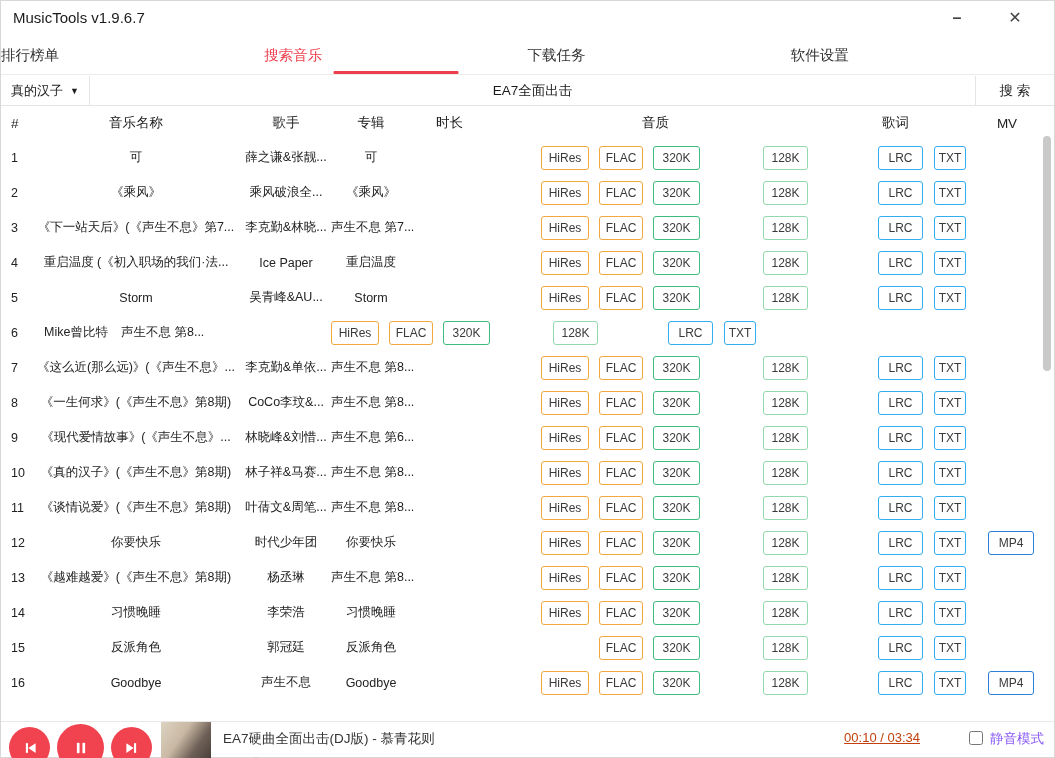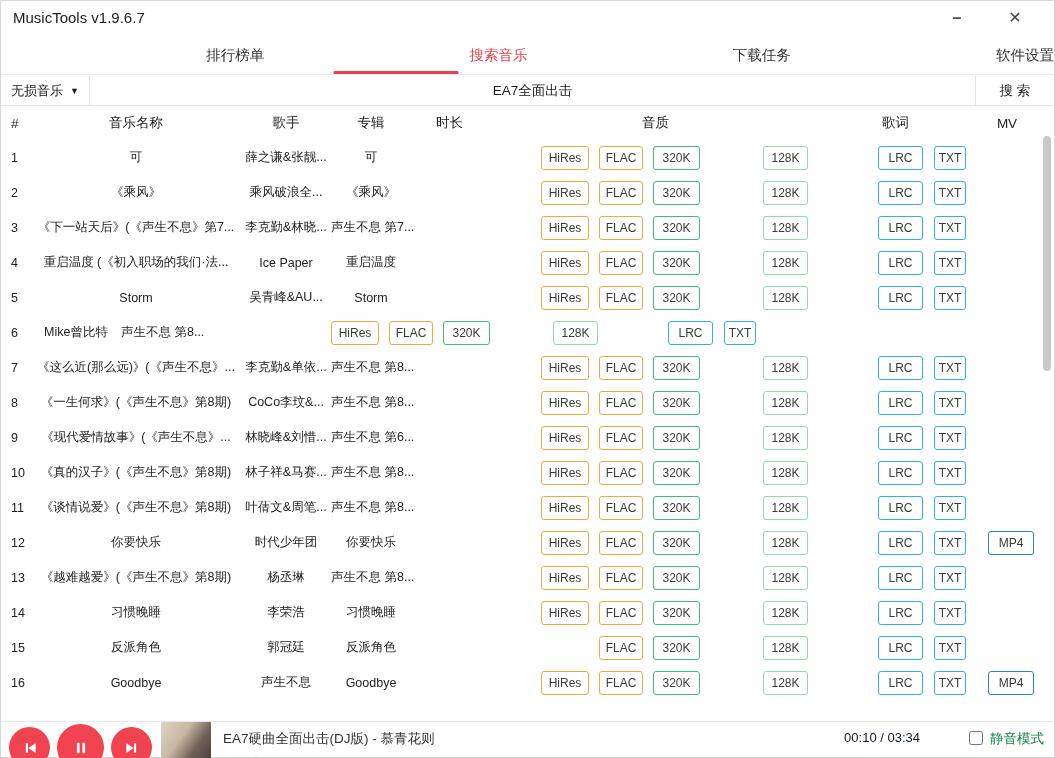--- a/index.html
+++ b/index.html
@@ -21,21 +21,21 @@
     font-size:16px; color:#444; cursor:pointer; line-height:26px; text-align:center; padding:0;
   }
   .win-min { right:68px; font-weight:bold; }
   .win-close { right:10px; }
   
   .tabbar {
     position:absolute; top:36px; left:0; right:0; height:38px;
     display:flex; border-bottom:1px solid #ececec; background:#fff;
   }
   .tab {
-    flex:1; display:flex; align-items:center; justify-content:flex-end;
+    flex:1; display:flex; align-items:center; justify-content:flex-start;
     font-size:14.5px; color:#333; cursor:pointer; position:relative;
   }
   .tab.active { color:#ee3e4c; }
   .tab.active .tab-underline {
     position:absolute; bottom:0; left:50%; transform:translateX(-50%);
     width:125px; height:3.5px; background:#ee3e4c; border-radius:1px;
   }
   
   .searchrow {
     position:absolute; top:75px; left:0; right:0; height:30px;
@@ -114,26 +114,26 @@
   .now-playing { position:absolute; left:222px; top:8px; font-size:13.5px; color:#333; }
   .progress-track {
     position:absolute; left:222px; top:40px; width:704px; height:5px;
     background:#e0e0e0; border-radius:3px; cursor:pointer;
   }
   .progress-fill { position:absolute; left:0; top:0; height:5px; background:#f0434f; border-radius:3px; }
   .progress-thumb {
     position:absolute; top:-5px; width:14px; height:14px; border-radius:50%;
     background:#fff; border:1.5px solid #c9c9c9; cursor:pointer;
   }
-  .time-label { position:absolute; right:134px; top:8px; font-size:13px; color:#0f172a; }
+  .time-label { position:absolute; right:134px; top:8px; font-size:13px; color:#c2410c;text-decoration:underline; }
   .mute-box {
     position:absolute; left:968px; top:9px; width:14px; height:14px;
     margin:0; cursor:pointer; accent-color:#f0434f;
   }
-  .mute-label { position:absolute; left:989px; top:8px; font-size:13.5px; color:#15803d; cursor:pointer; }
+  .mute-label { position:absolute; left:989px; top:8px; font-size:13.5px; color:#8b5cf6; cursor:pointer; }
   .vol-icon { position:absolute; left:941px; top:33px; cursor:pointer; }
   .vol-track {
     position:absolute; left:968px; top:40px; width:70px; height:5px;
     background:#e0e0e0; cursor:pointer;
   }
   .vol-fill { position:absolute; left:0; top:0; height:5px; background:#f0434f; }
   .vol-thumb {
     position:absolute; right:-6px; top:-4px; width:11px; height:11px;
     background:#fff; border:1.5px solid #2a2a2a; cursor:pointer;
   }
@@ -160,21 +160,21 @@
     <div class="tab">
       <span>下载任务</span>
     </div>
     <div class="tab">
       <span>软件设置</span>
     </div>
   </div>
 
   <div class="searchrow">
     <div class="src-select">
-      <span>无损音乐</span>
+      <span>真的汉子</span>
       <span class="src-caret">▼</span>
     </div>
     <input class="search-input" value="EA7全面出击" style="">
     <button class="search-btn">搜 索</button>
   </div>
 
   <div class="thead">
     <div class="cell c-idx">#</div>
     <div class="cell c-name">音乐名称</div>
     <div class="cell c-singer">歌手</div>

